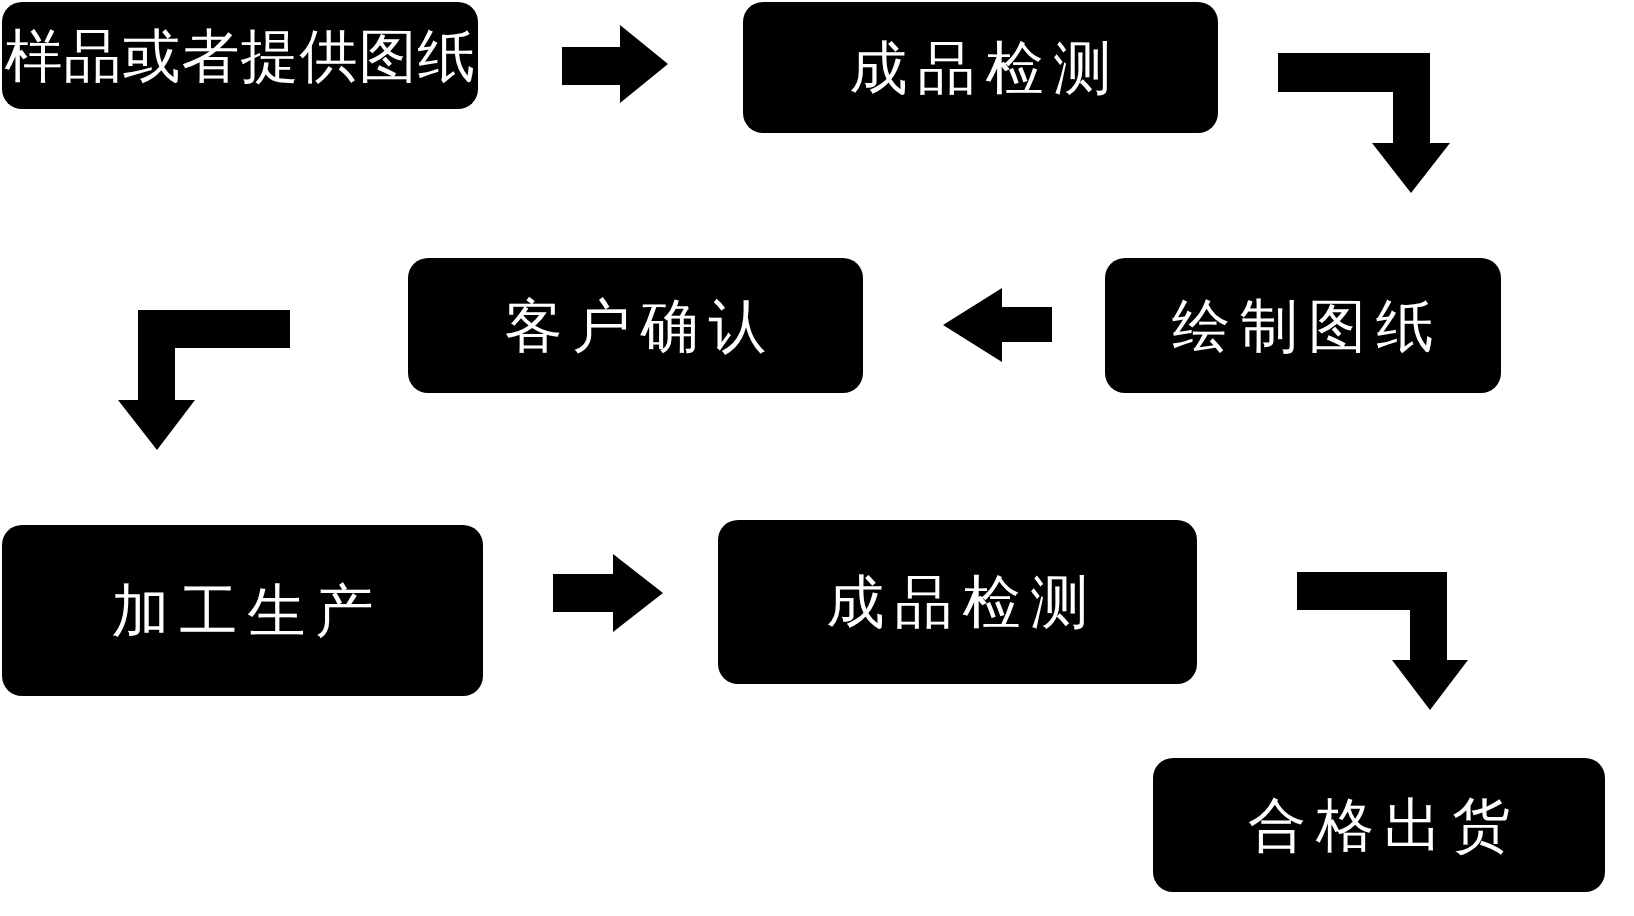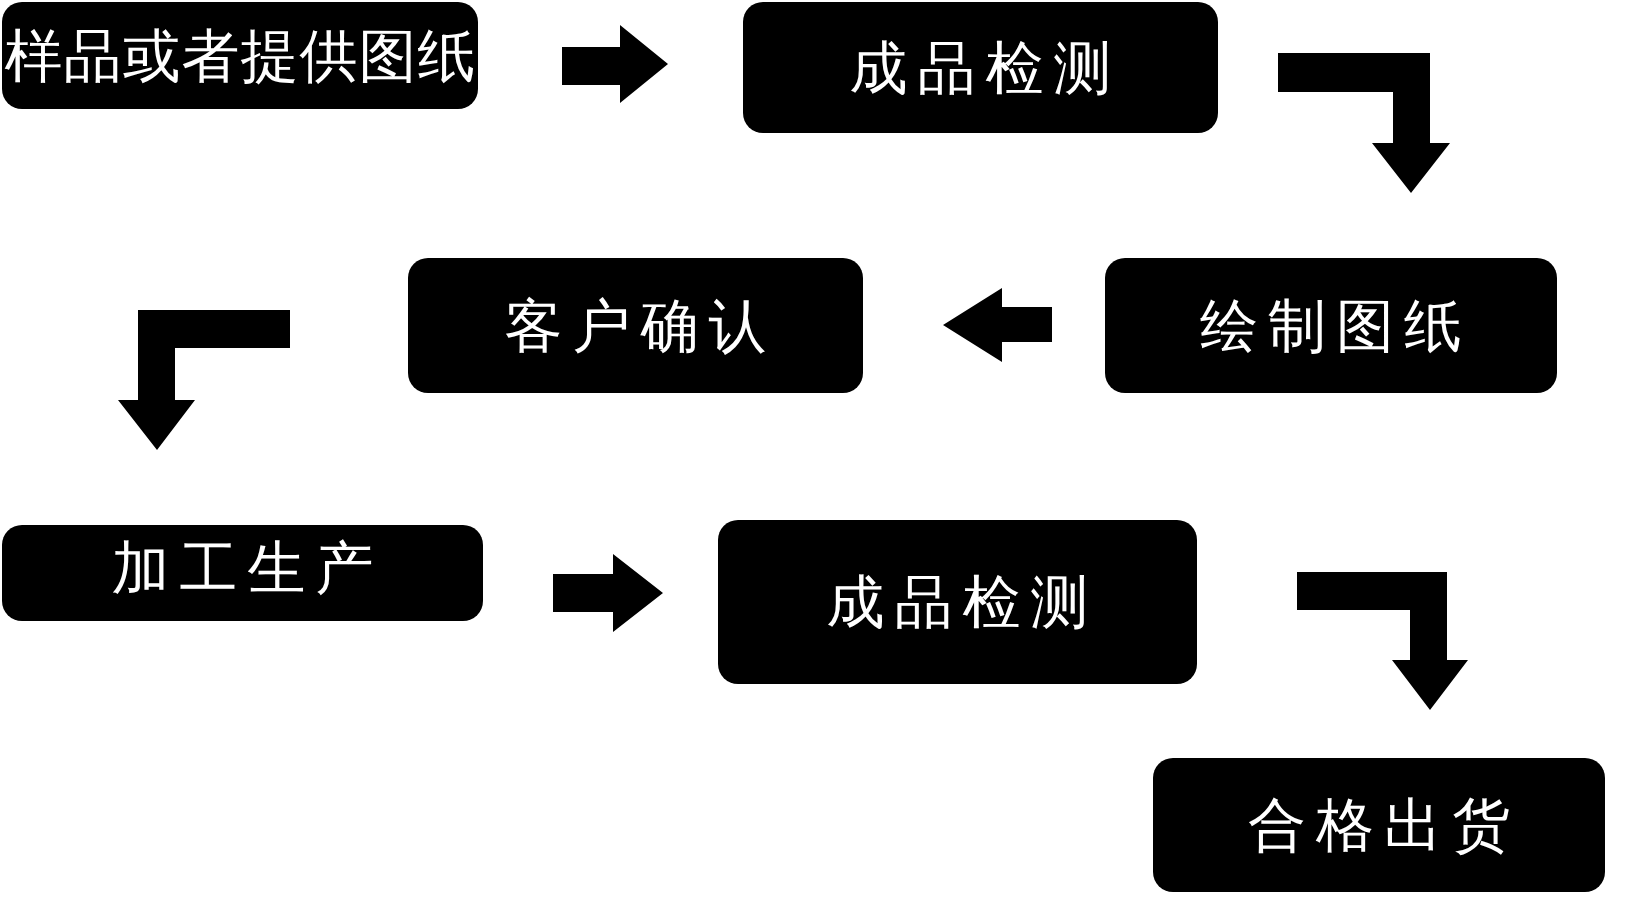--- a/index.html
+++ b/index.html
@@ -32,23 +32,23 @@
   .node.tight .lbl { letter-spacing: 1px; margin-right: -1px; }
   .arrow {
     position: absolute;
     display: block;
   }
   .arrow polygon { fill: #000000; }
 
   
   #n1 { left: 2px;    top: 2px;   width: 476px; height: 107px; }
   #n2 { left: 743px;  top: 2px;   width: 475px; height: 131px; }
-  #n3 { left: 1105px; top: 258px; width: 452px; height: 135px; }
+  #n3 { left: 1105px; top: 258px; width: 396px; height: 135px; }
   #n4 { left: 408px;  top: 258px; width: 455px; height: 135px; }
-  #n5 { left: 2px;    top: 525px; width: 481px; height: 96px; font-family: Liberation Mono, monospace; }
+  #n5 { left: 2px;    top: 525px; width: 481px; height: 171px; }
   #n6 { left: 718px;  top: 520px; width: 479px; height: 164px; }
   #n7 { left: 1153px; top: 758px; width: 452px; height: 134px; }
 
   
   #a1 { left: 562px;  top: 25px;  }
   #a2 { left: 1278px; top: 53px;  }
   #a3 { left: 943px;  top: 288px; }
   #a4 { left: 118px;  top: 310px; }
   #a5 { left: 553px;  top: 554px; }
   #a6 { left: 1297px; top: 572px; }

